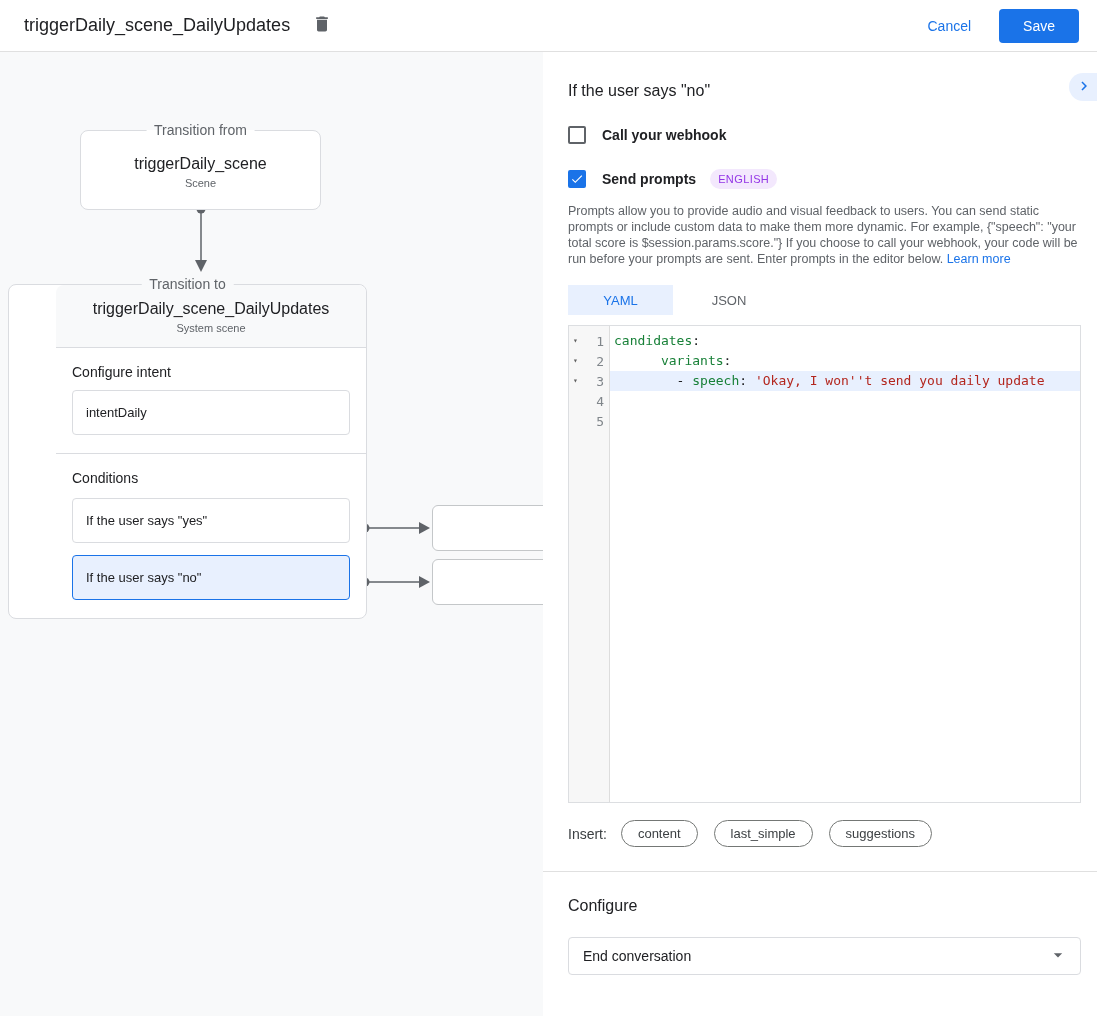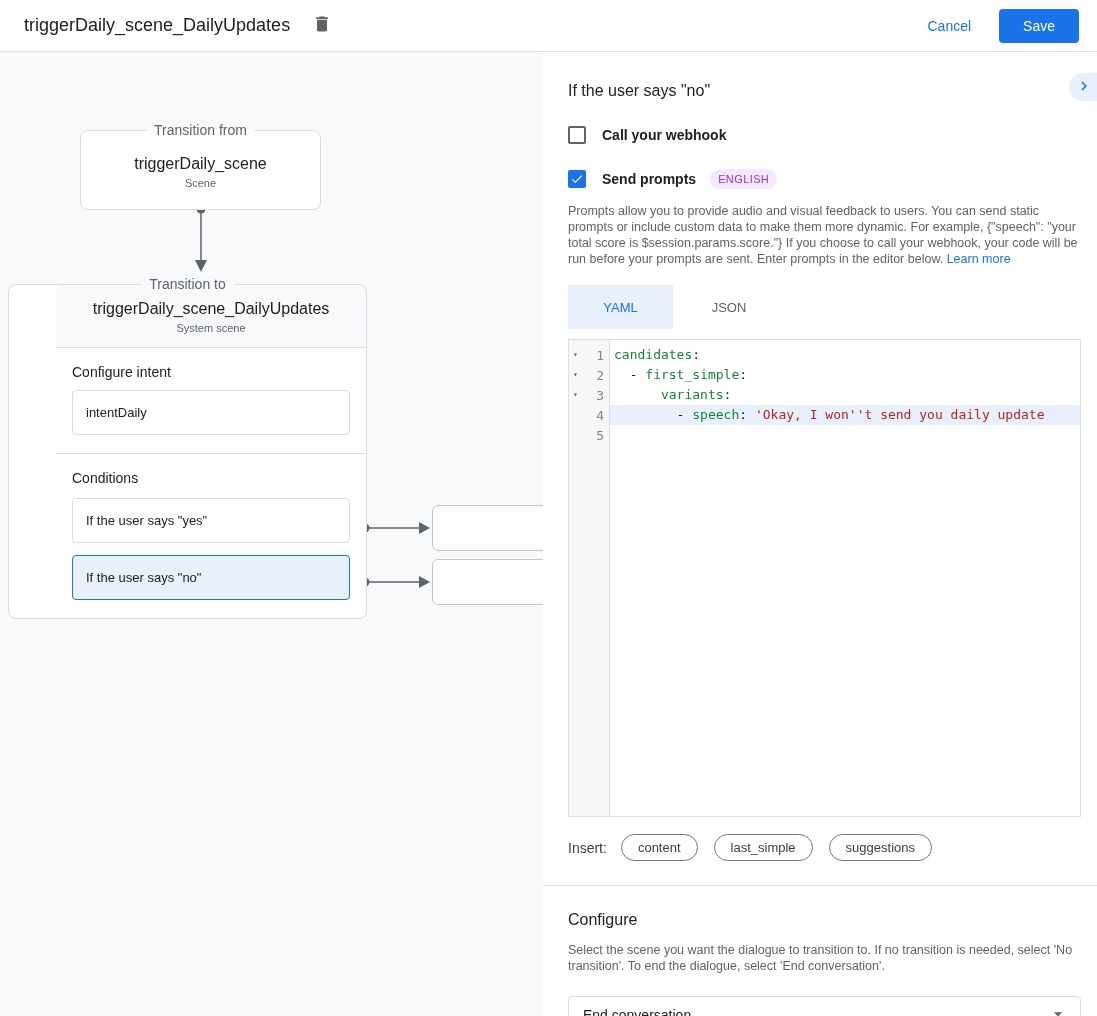--- a/index.html
+++ b/index.html
@@ -78,21 +78,21 @@
   .check-label { margin-left:16px; font-size:14px; font-weight:700; color:#202124; }
   .lang-badge {
     margin-left:14px; background:#f3e8fd; color:#9334e6; font-size:11px; font-weight:500;
     letter-spacing:.4px; padding:4px 8px; border-radius:10px;
   }
 
   .desc { margin-top:14px; width:514px; font-size:12.5px; line-height:16px; color:#5f6368; }
   .link { color:#1a73e8; text-decoration:none; cursor:pointer; }
 
   .tabs { display:flex; margin-top:18px; }
-  .tab { width:105px; height:44px; display:flex; align-items:center; justify-content:center;
+  .tab { width:105px; height:30px; display:flex; align-items:center; justify-content:center;
     font-size:13px; font-weight:500; color:#5f6368; cursor:pointer; }
   .tab.active { background:#e8f0fe; color:#1a73e8; }
   .tabs .tab:nth-child(2) { width:112px; }
 
   .editor { margin-top:10px; width:513px; height:478px; border:1px solid #dcdee1; display:flex; font-family:"DejaVu Sans Mono", monospace; font-size:13px; }
   .gutter { width:41px; background:#f7f7f7; border-right:1px solid #ddd; padding-top:5px; flex-shrink:0; }
   .gutter-row { height:20px; display:flex; align-items:center; }
   .fold { width:13px; text-align:center; font-size:8px; color:#616161; line-height:20px; }
   .lnum { flex:1; text-align:right; padding-right:5px; color:#80868b; font-size:13px; }
   .code { flex:1; padding-top:5px; overflow:hidden; }
@@ -238,39 +238,37 @@
           <span class="fold"></span>
           <span class="lnum">4</span>
         </div>
         <div class="gutter-row">
           <span class="fold"></span>
           <span class="lnum">5</span>
         </div>
       </div>
       <div class="code">
         <div class="code-line"><span class="tok-key">candidates</span><span class="tok-plain">:</span></div>
-        <div class="code-line"><span class="tok-plain">  - </span><span class="tok-key">first_simple</span><span class="tok-plain">:</span></div>
         <div class="code-line"><span class="tok-plain">      </span><span class="tok-key">variants</span><span class="tok-plain">:</span></div>
         <div class="code-line highlight"><span class="tok-plain">        - </span><span class="tok-key">speech</span><span class="tok-plain">: </span><span class="tok-string">'Okay, I won''t send you daily update</span></div>
         <div class="code-line"></div>
       </div>
     </div>
 
     <div class="insert-row">
       <span class="insert-label">Insert:</span>
       <button class="chip">content</button>
       <button class="chip">last_simple</button>
       <button class="chip">suggestions</button>
     </div>
 
     <div class="panel-divider"></div>
 
     <div class="transition-sec">
       <div class="transition-title">Configure</div>
-      <div class="transition-desc">Select the scene you want the dialogue to transition to. If no transition is needed, select 'No transition'. To end the dialogue, select 'End conversation'.</div>
       <div class="select-box">
         <span>End conversation</span>
         <span class="grow"></span>
         <span>
           <svg width="20" height="20" viewBox="0 0 24 24">
               <path fill="#5f6368" d="M7 10l5 5 5-5z"></path>
             </svg>
         </span>
       </div>
     </div>

